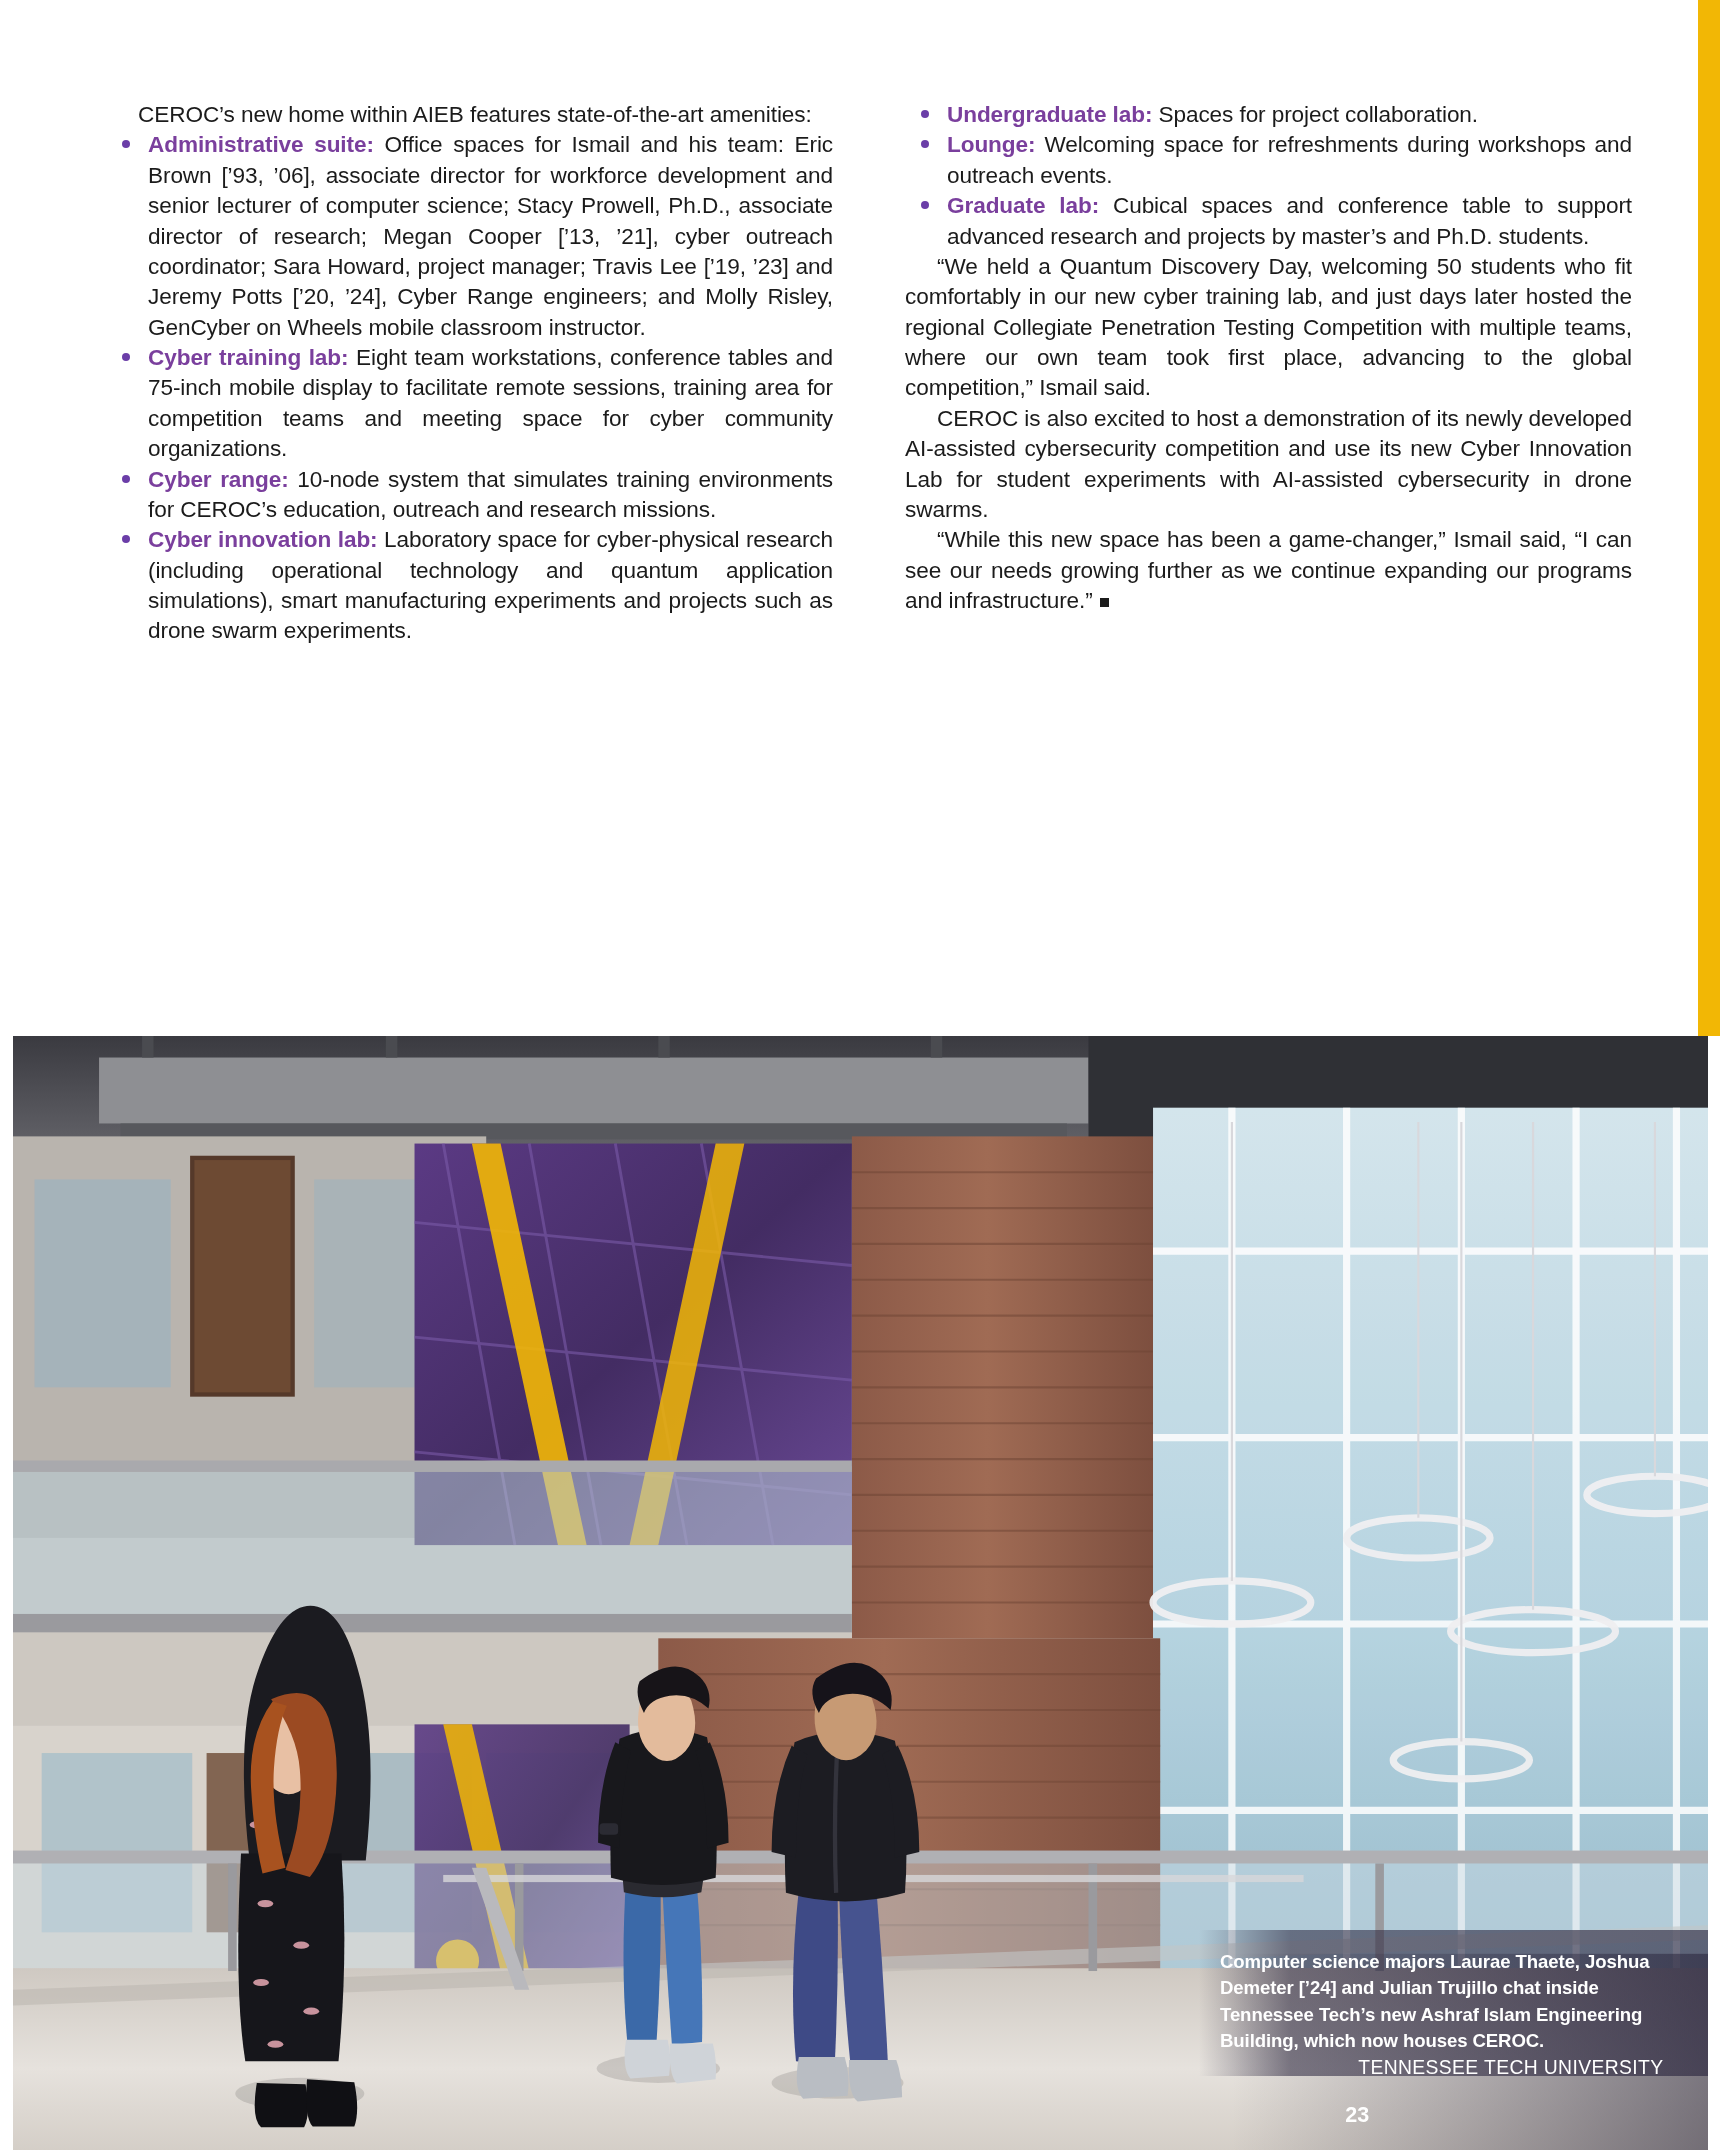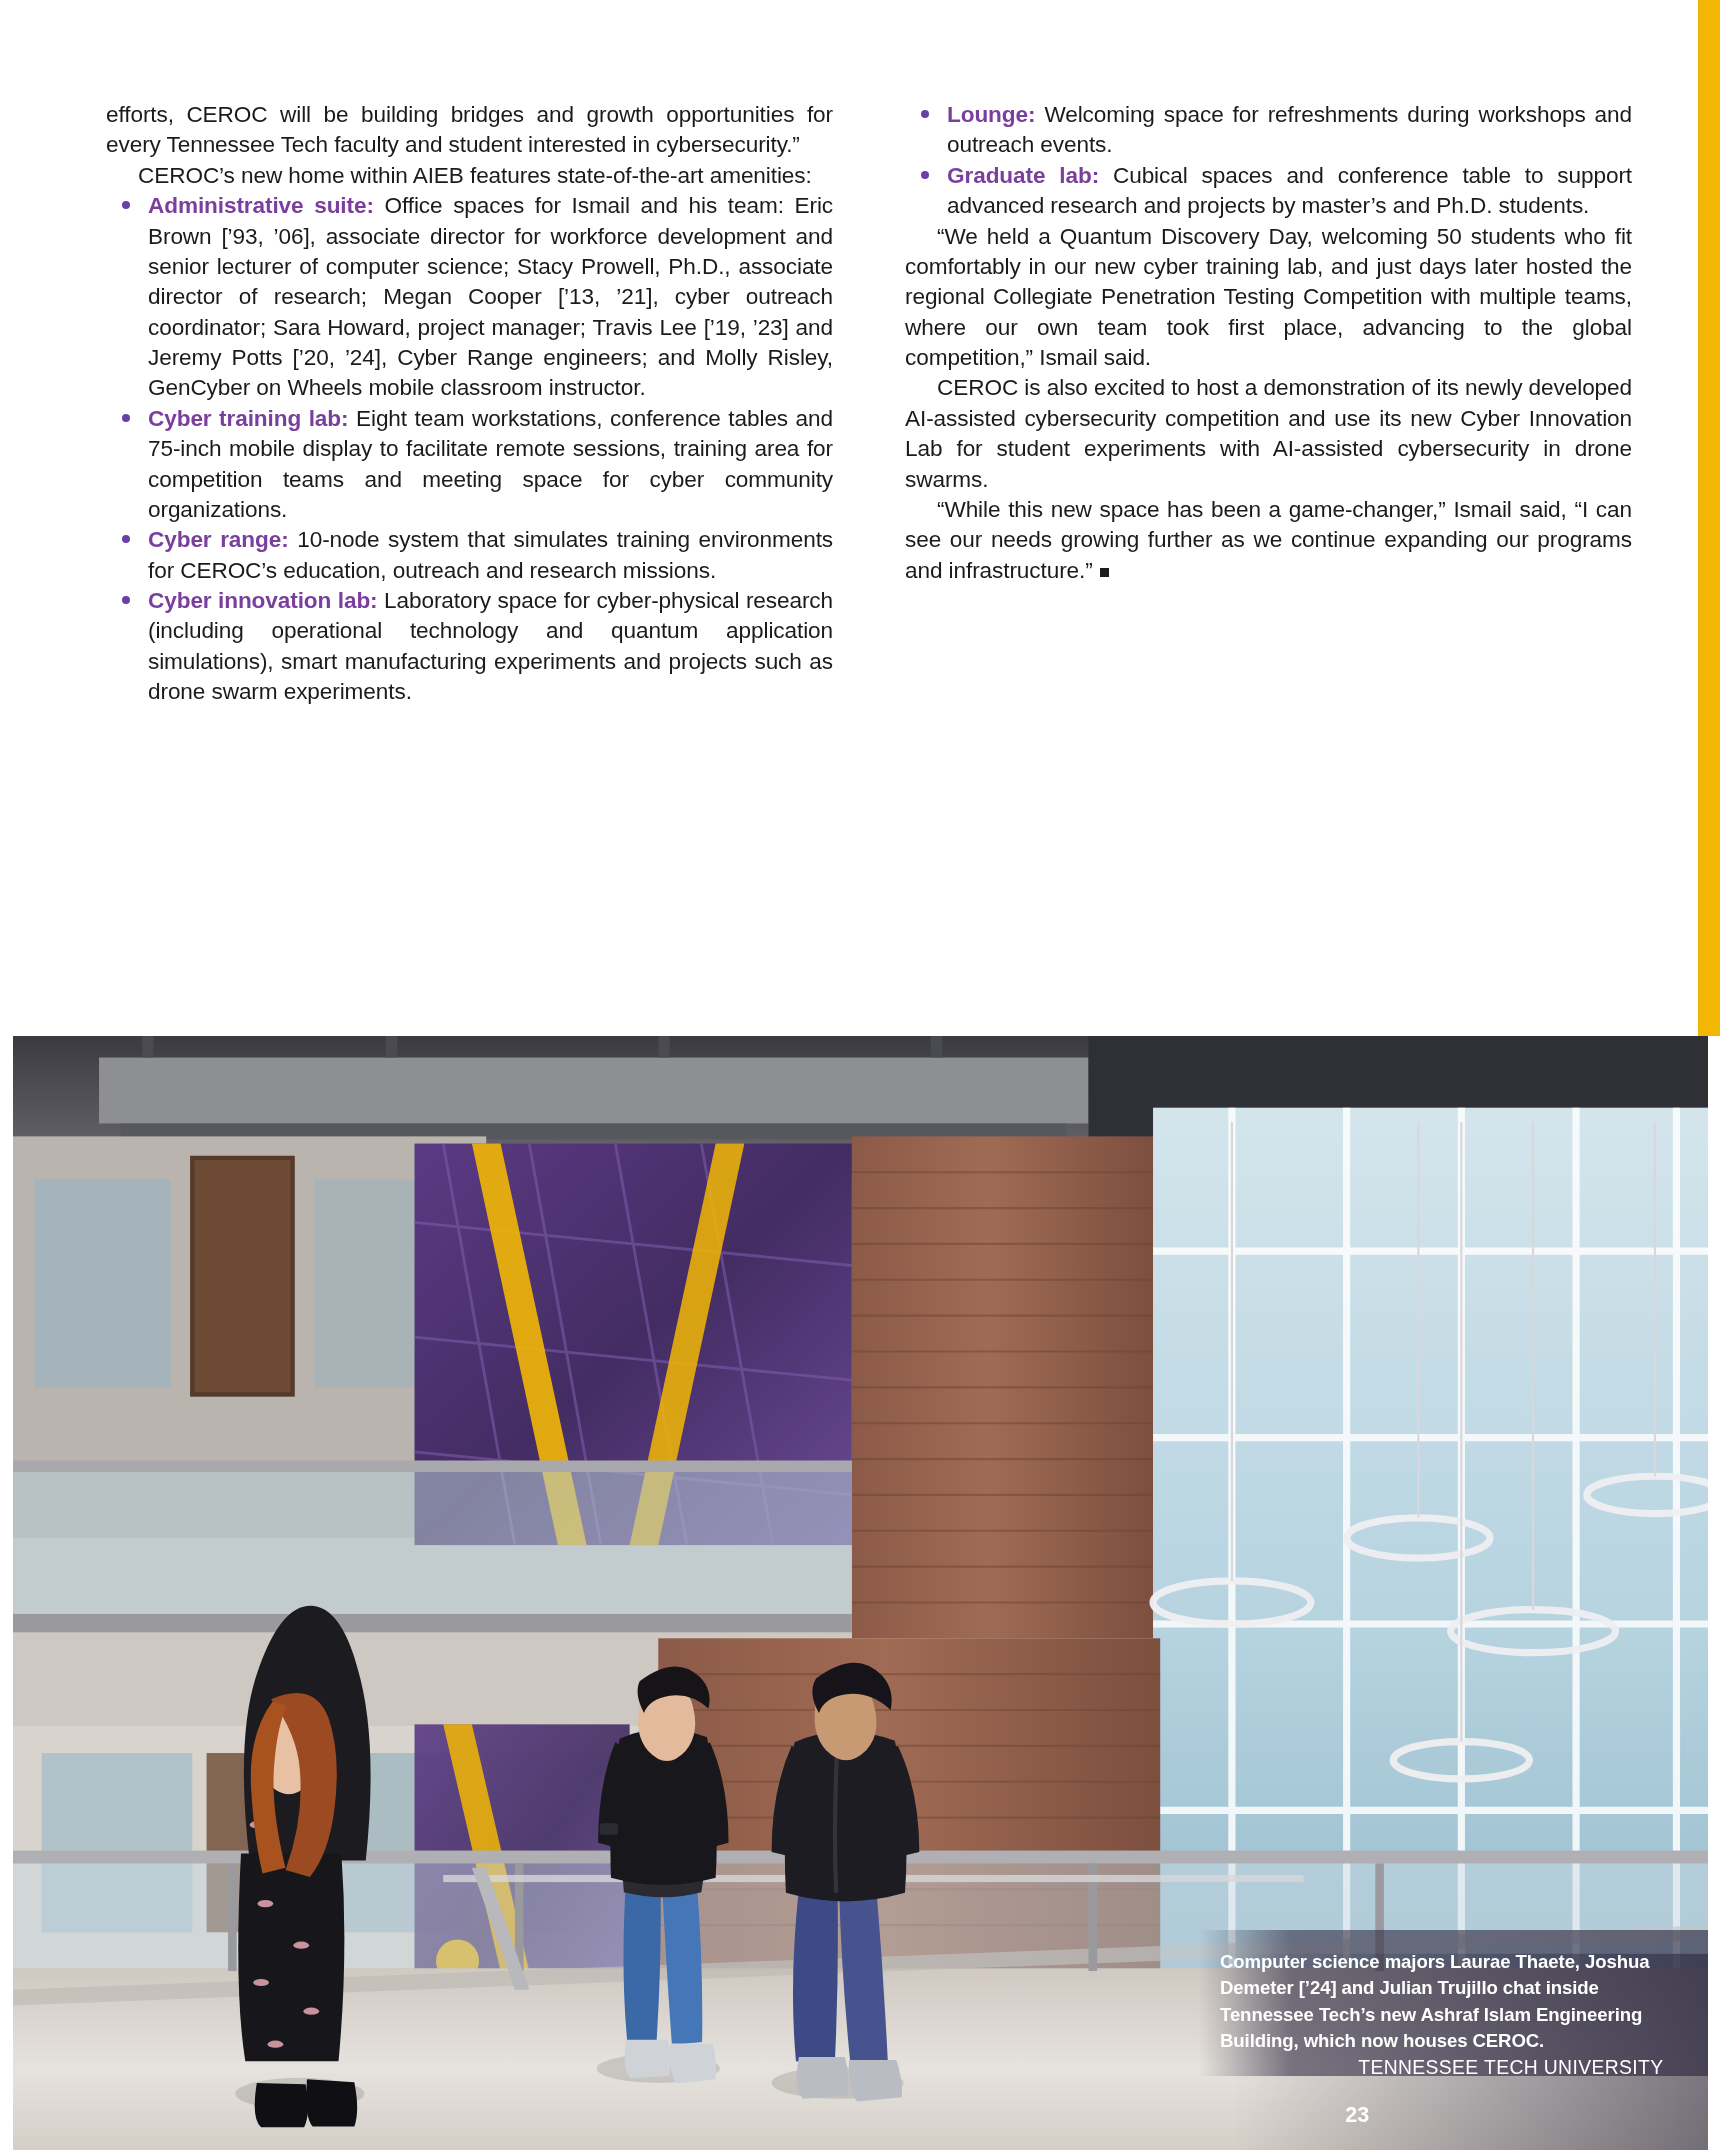--- a/index.html
+++ b/index.html
@@ -144,21 +144,20 @@
 </style>
 </head>
 <body>
 
 <div class="edge-bar-inner"></div>
 <div class="edge-bar"></div>
 
 <div class="page-text">
 
   <div class="col">
-    <p>efforts, CEROC will be building bridges and growth opportunities for every Tennessee Tech faculty and student interested in cybersecurity.”</p>
     <p class="indent">CEROC’s new home within AIEB features state-of-the-art amenities:</p>
 
     <div class="bullet-item">
       <span class="dot"></span>
       <span class="lead">Administrative suite:</span><span> Office spaces for Ismail and his team: Eric Brown [’93, ’06], associate director for workforce development and senior lecturer of computer science; Stacy Prowell, Ph.D., associate director of research; Megan Cooper [’13, ’21], cyber outreach coordinator; Sara Howard, project manager; Travis Lee [’19, ’23] and Jeremy Potts [’20, ’24], Cyber Range engineers; and Molly Risley, GenCyber on Wheels mobile classroom instructor.</span>
     </div>
 
     <div class="bullet-item">
       <span class="dot"></span>
       <span class="lead">Cyber training lab:</span><span> Eight team workstations, conference tables and 75-inch mobile display to facilitate remote sessions, training area for competition teams and meeting space for cyber community organizations.</span>
@@ -169,20 +168,24 @@
       <span class="lead">Cyber range:</span><span> 10-node system that simulates training environments for CEROC’s education, outreach and research missions.</span>
     </div>
 
     <div class="bullet-item">
       <span class="dot"></span>
       <span class="lead">Cyber innovation lab:</span><span> Laboratory space for cyber-physical research (including operational technology and quantum application simulations), smart manufacturing experiments and projects such as drone swarm experiments.</span>
     </div>
   </div>
 
   <div class="col">
+    <div class="bullet-item">
+      <span class="dot"></span>
+      <span class="lead">Undergraduate lab:</span><span> Spaces for project collaboration.</span>
+    </div>
 
     <div class="bullet-item">
       <span class="dot"></span>
       <span class="lead">Lounge:</span><span> Welcoming space for refreshments during workshops and outreach events.</span>
     </div>
 
     <div class="bullet-item">
       <span class="dot"></span>
       <span class="lead">Graduate lab:</span><span> Cubical spaces and conference table to support advanced research and projects by master’s and Ph.D. students.</span>
     </div>

